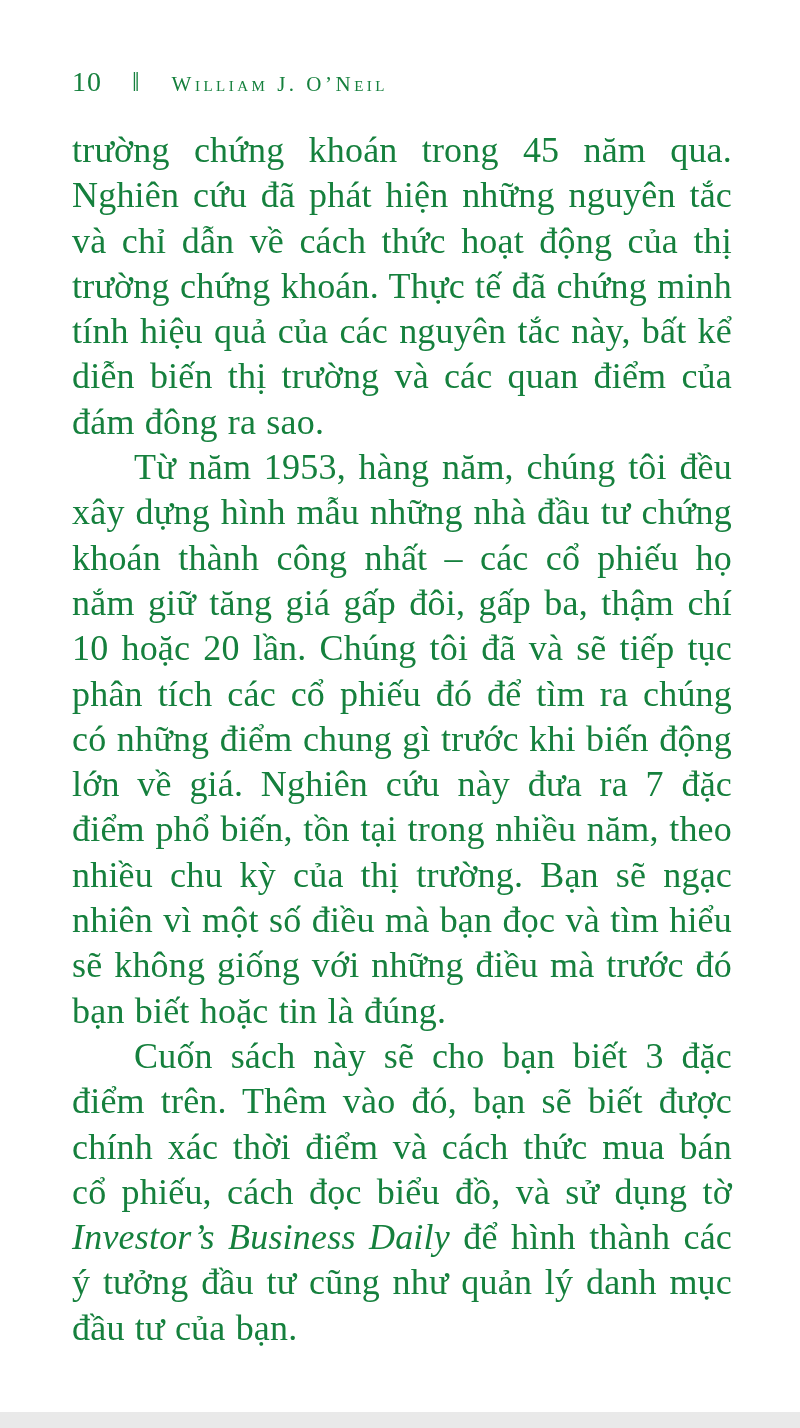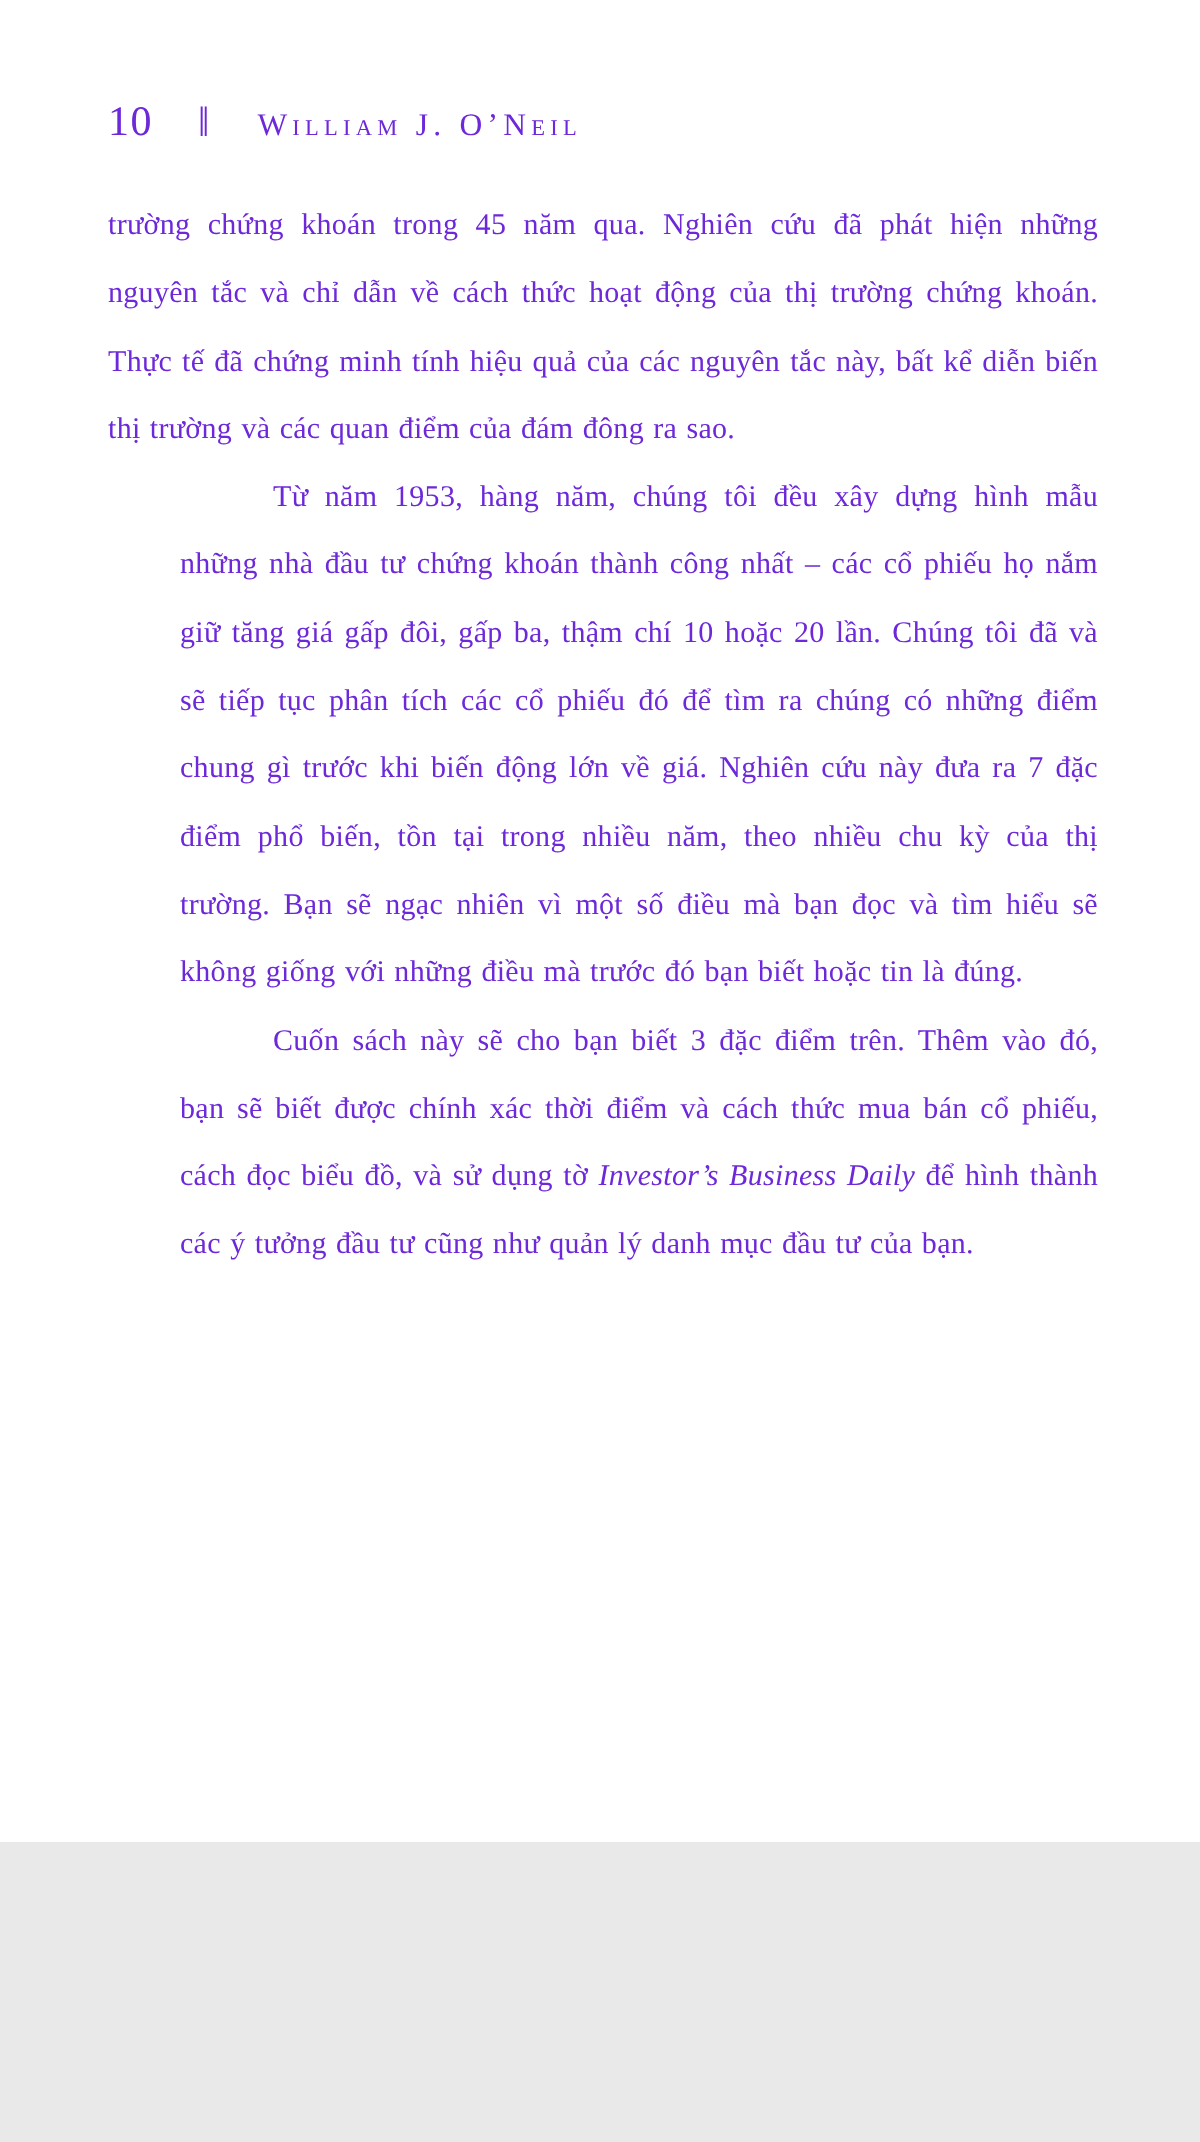--- a/index.html
+++ b/index.html
@@ -3,24 +3,24 @@
 <meta charset="utf-8">
 <style>
   html, body {
     margin: 0;
     padding: 0;
     background: #e9e9e9;
   }
   .sheet {
     position: relative;
     width: 800px;
-    height: 1228px;
+    height: 1412px;
     margin: 0 auto;
     background: #ffffff;
-    color: #6d28d9;
+    color: #15803d;
     font-family: "Liberation Serif", "DejaVu Serif", serif;
     overflow: hidden;
   }
   .page-header {
     position: absolute;
     top: 66px;
     left: 72px;
     right: 70px;
     display: flex;
     align-items: baseline;
@@ -43,29 +43,28 @@
     letter-spacing: 3.5px;
   }
   .body-text {
     position: absolute;
     top: 128px;
     left: 72px;
     width: 660px;
   }
   .para {
     margin: 0;
-    font-size: 20px;
+    font-size: 36px;
     line-height: 45.3px;
     text-align: justify;
     letter-spacing: 0.2px;
     word-spacing: 1px;
   }
   .para.indent {
     text-indent: 62px;
-    margin-left: 48px;
   }
   .para em {
   }
 </style>
 </head>
 <body>
 
 <div class="sheet">
 
   <header class="page-header">

